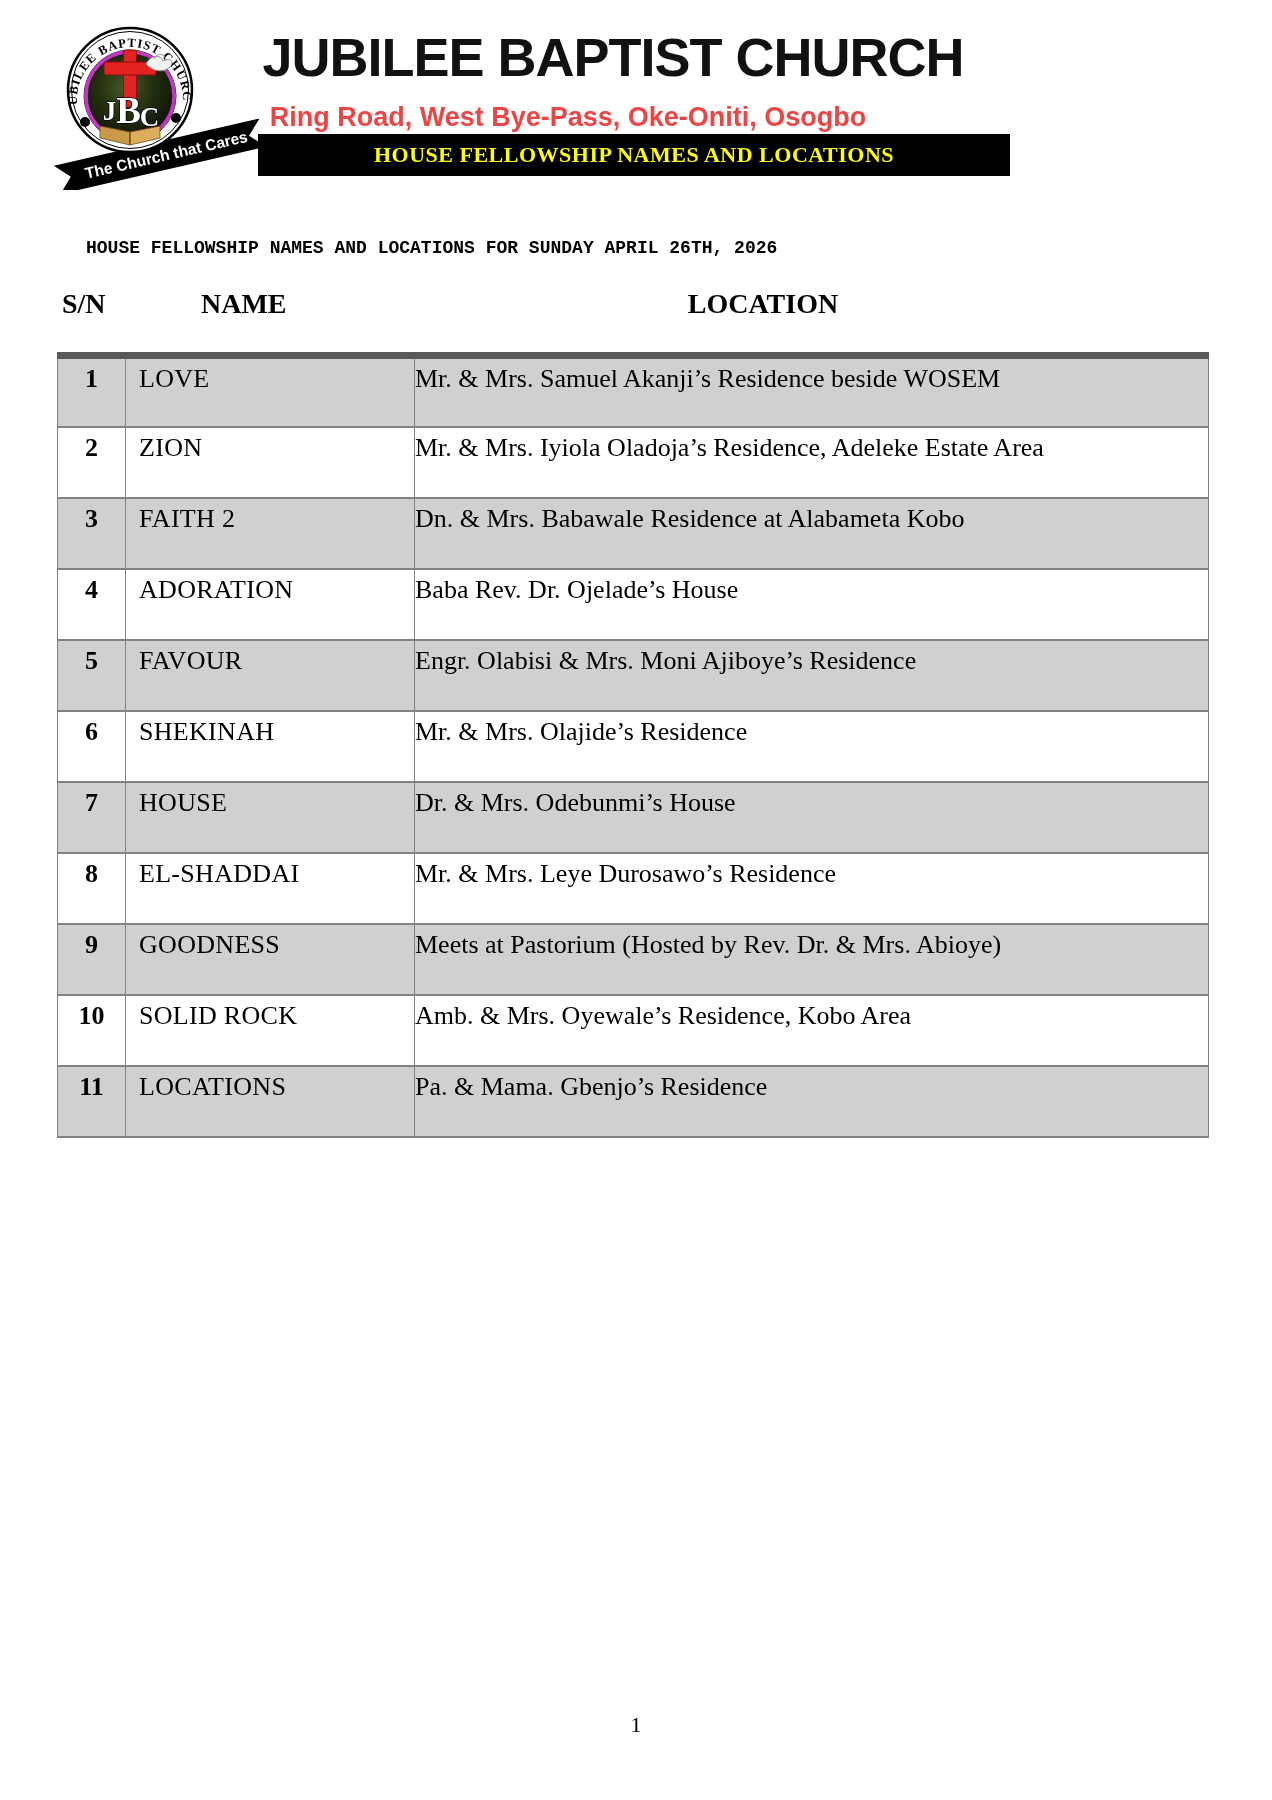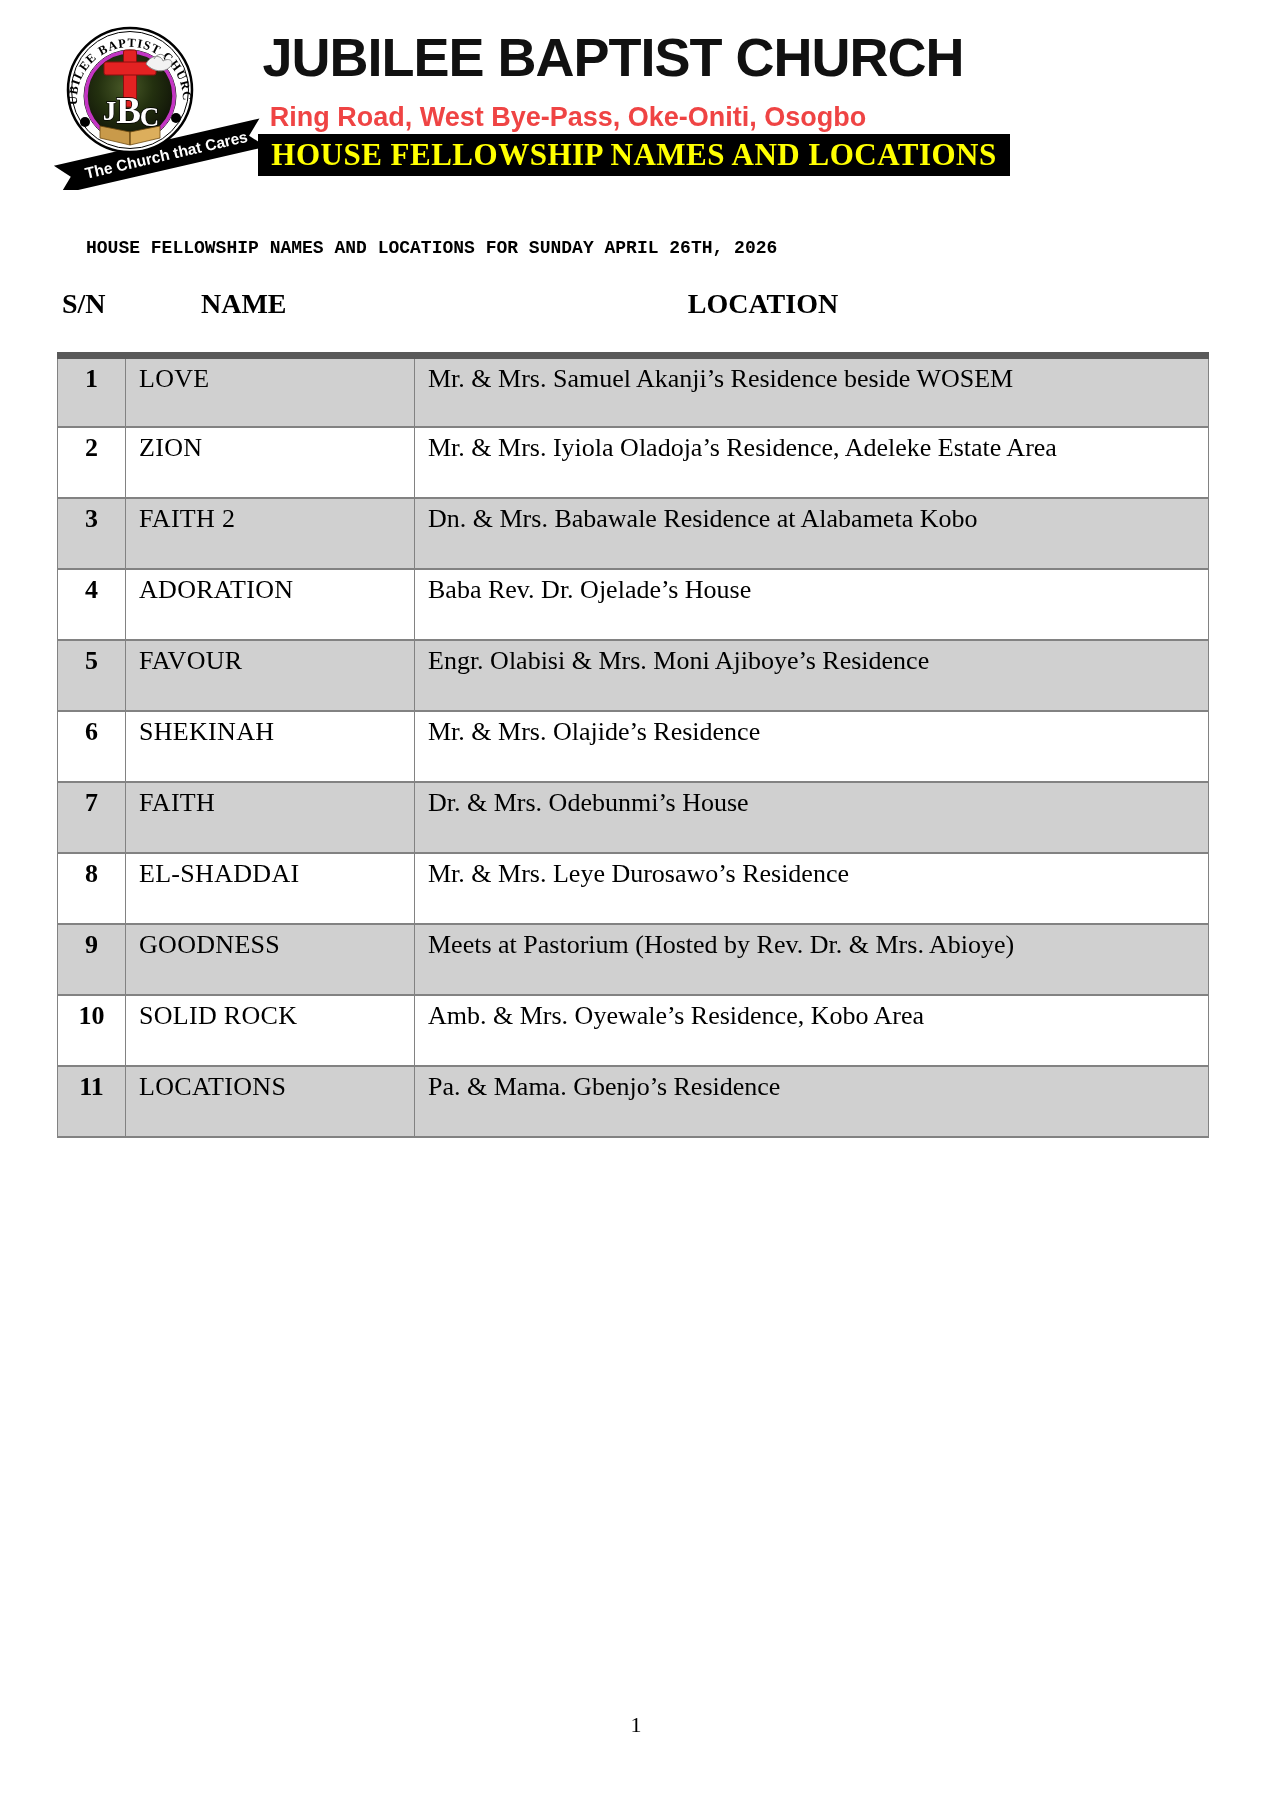--- a/index.html
+++ b/index.html
@@ -18,21 +18,21 @@
   .church-address {
     position:absolute; left:568px; top:102px; transform:translateX(-50%);
     font-family:"Liberation Sans", sans-serif; font-weight:bold;
     font-size:27px; white-space:nowrap; color:#ef4444;
   }
   .banner {
     position:absolute; left:258px; top:134px; width:752px; height:42px;
     background:#000000; text-align:center;
   }
   .banner span {
-    color:#ffff00; font-size:31px; font-weight:bold; line-height:41px;
+    color:#ffff00; font-size:22px; font-weight:bold; line-height:41px;
     letter-spacing:0.5px; white-space:nowrap;
   }
   
   .doc-heading {
     position:absolute; left:86px; top:238px;
     font-size:18px; font-weight:bold; white-space:nowrap;font-family:Liberation Mono, monospace;
   }
   .col-head { position:absolute; top:288px; font-size:28px; font-weight:bold; white-space:nowrap; }
   .col-head.sn   { left:62px; }
   .col-head.name { left:201px; }
@@ -44,21 +44,21 @@
     border-top:7px solid #595959;
   }
   table.fellowship td {
     border:1px solid #828282; border-bottom-width:2px;
     vertical-align:top; padding-top:5px;
     font-size:26px; line-height:1.15;
   }
   table.fellowship tr { height:71px; }
   td.c-sn   { width:68px;  text-align:center; font-weight:bold; font-size:28px; }
   td.c-name { width:289px; padding-left:13px; font-weight:normal; font-size:28px; letter-spacing:0.3px; }
-  td.c-loc  { width:794px; padding-left:13px; }
+  td.c-loc  { width:794px; }
   tr.alt td { background:#d0d0d0; }
   
   .page-number {
     position:absolute; left:636px; top:1712px; transform:translateX(-50%);
     font-size:22px;
   }
 </style>
 </head>
 <body>
 
@@ -158,21 +158,21 @@
       <td class="c-name">FAVOUR</td>
       <td class="c-loc">Engr. Olabisi &amp; Mrs. Moni Ajiboye’s Residence</td>
     </tr>
     <tr>
       <td class="c-sn">6</td>
       <td class="c-name">SHEKINAH</td>
       <td class="c-loc">Mr. &amp; Mrs. Olajide’s Residence</td>
     </tr>
     <tr class="alt">
       <td class="c-sn">7</td>
-      <td class="c-name">FAITH</td>
+      <td class="c-name">HOUSE</td>
       <td class="c-loc">Dr. &amp; Mrs. Odebunmi’s House</td>
     </tr>
     <tr>
       <td class="c-sn">8</td>
       <td class="c-name">EL-SHADDAI</td>
       <td class="c-loc">Mr. &amp; Mrs. Leye Durosawo’s Residence</td>
     </tr>
     <tr class="alt">
       <td class="c-sn">9</td>
       <td class="c-name">GOODNESS</td>

